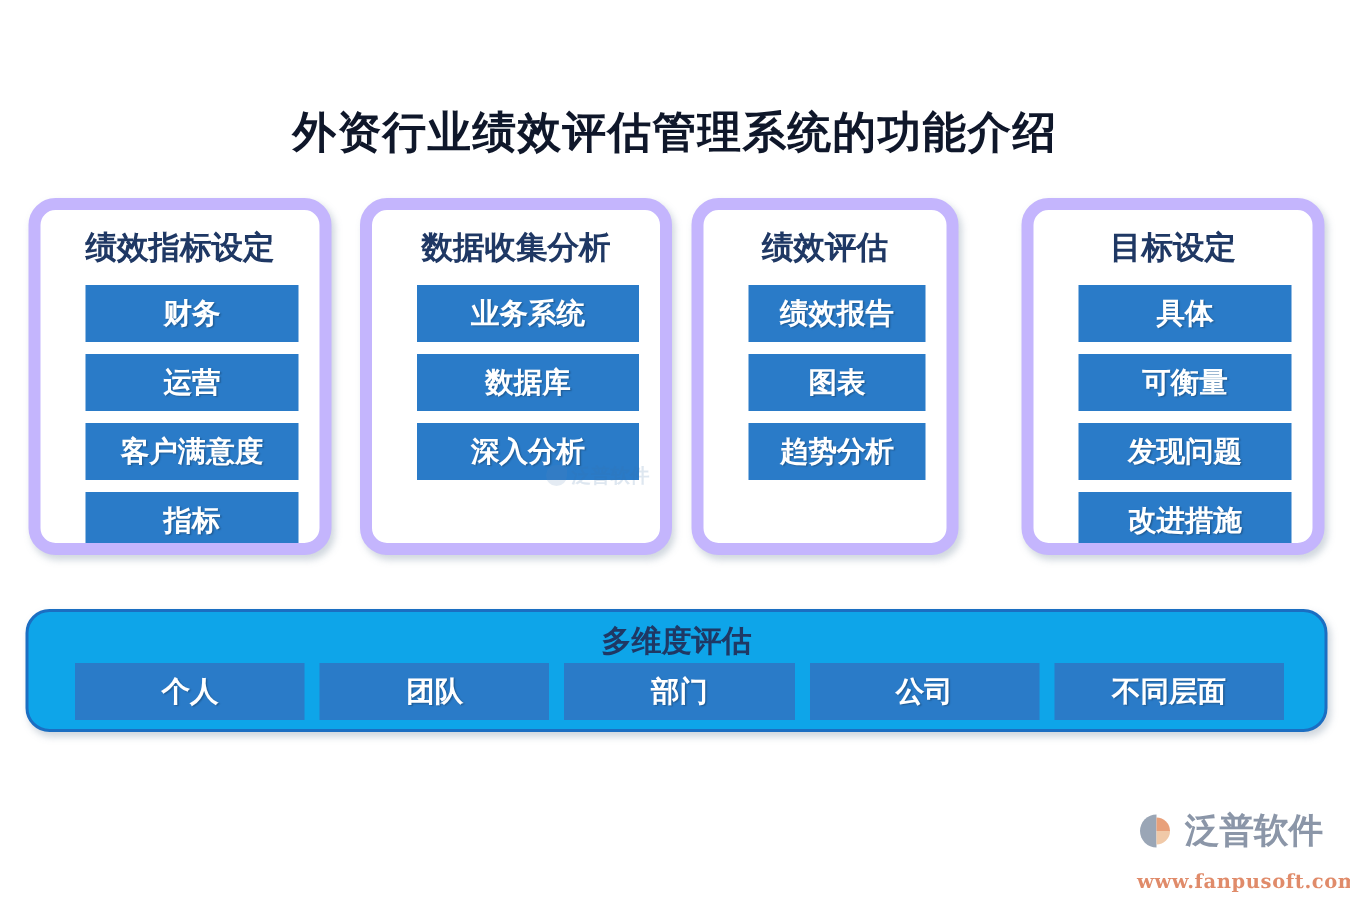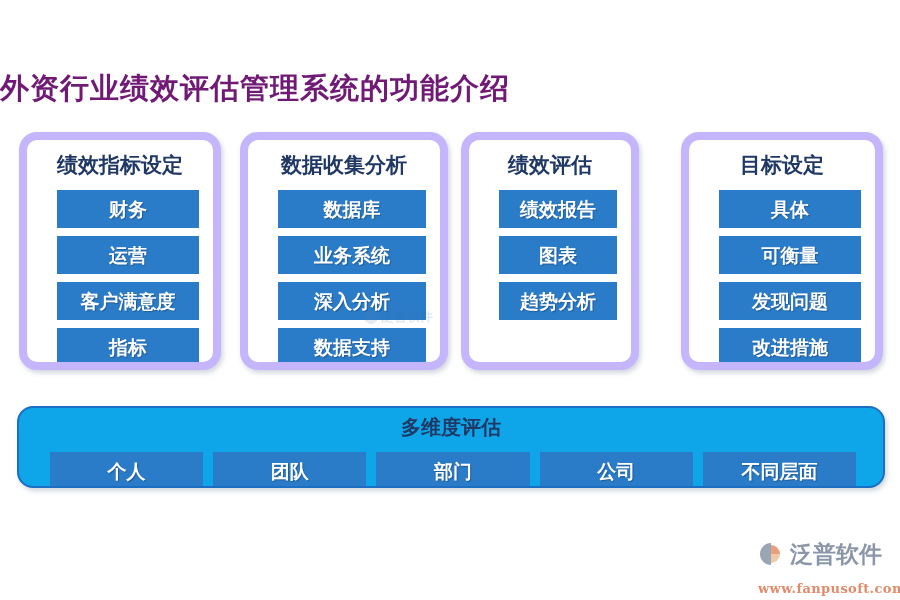--- a/index.html
+++ b/index.html
@@ -22,24 +22,25 @@
     height: 600px;
     background: #ffffff;
   }
 
   
   .page-title {
     position: absolute;
     left: 0;
     top: 68px;
     width: 900px;
+    text-align: center;
     font-family: "DejaVu Serif", "Liberation Serif", serif;
     font-size: 29px;
     font-weight: bold;
-    color: #701a75;
+    color: #0f172a;
     letter-spacing: 1px;
     line-height: 40px;
     white-space: nowrap;
   }
 
   
   .card {
     position: absolute;
     top: 132px;
     height: 238px;
@@ -121,21 +122,21 @@
     font-size: 20px;
     font-weight: bold;
     color: #1f3864;
     line-height: 30px;
     white-space: nowrap;
   }
 
   .wide-bars {
     position: absolute;
     left: 31px;
-    top: 44px;
+    top: 34px;
     width: 806px;
     display: flex;
     gap: 10px;
   }
 
   .wide-bar {
     width: 154px;
     height: 38px;
     background: #2a7bc8;
     display: flex;
@@ -228,30 +229,27 @@
       <div class="bar">
         <span class="bar-label">指标</span>
       </div>
     </div>
   </div>
 
   <div class="card" id="card-1">
     <div class="card-title">数据收集分析</div>
     <div class="bars">
       <div class="bar">
+        <span class="bar-label">业务系统</span>
+      </div>
+      <div class="bar">
         <span class="bar-label">数据库</span>
       </div>
       <div class="bar">
-        <span class="bar-label">业务系统</span>
-      </div>
-      <div class="bar">
         <span class="bar-label">深入分析</span>
-      </div>
-      <div class="bar">
-        <span class="bar-label">数据支持</span>
       </div>
     </div>
     <div class="wm" id="wm-a">
       <span class="wm-mark"></span>
       <span class="wm-text">泛普软件</span>
     </div>
   </div>
 
   <div class="card" id="card-2">
     <div class="card-title">绩效评估</div>

